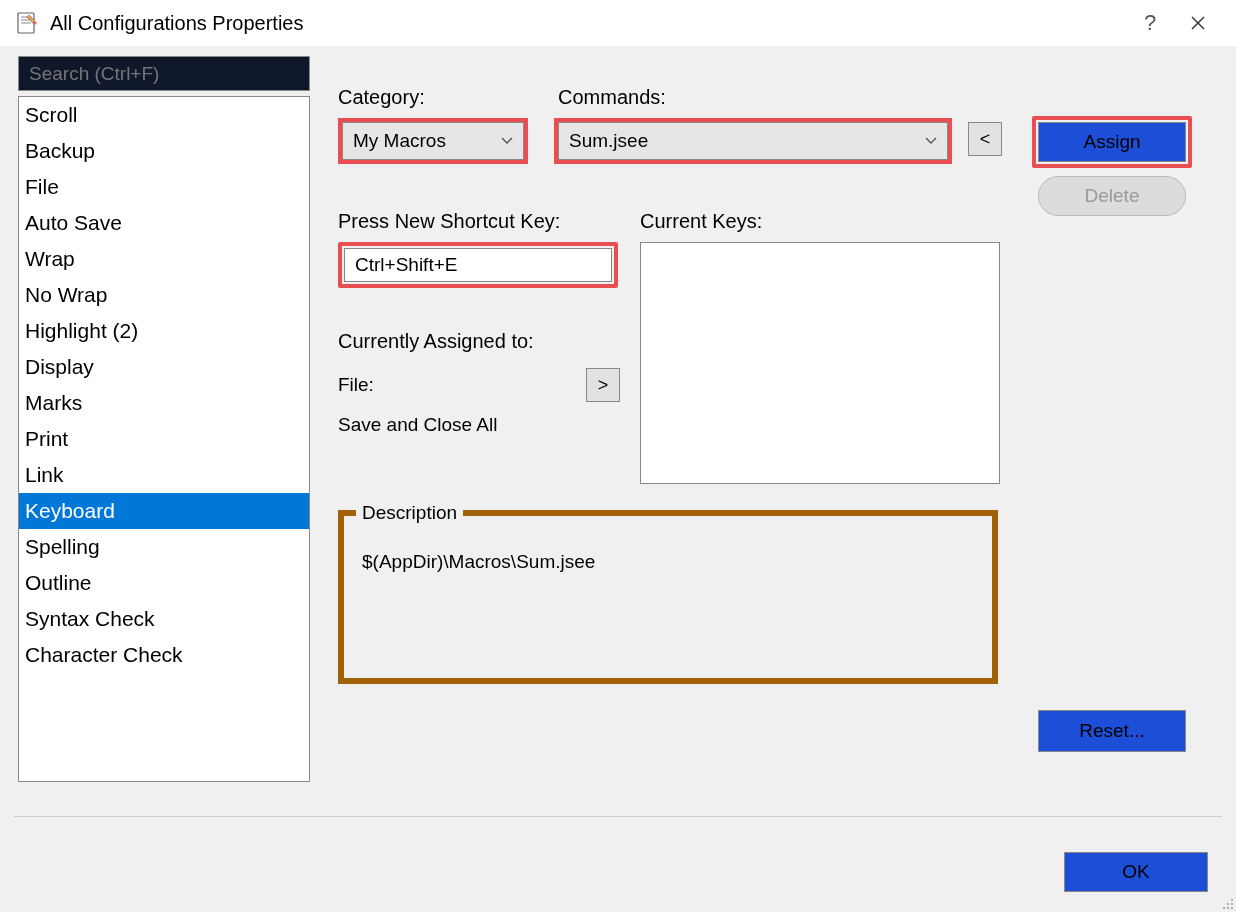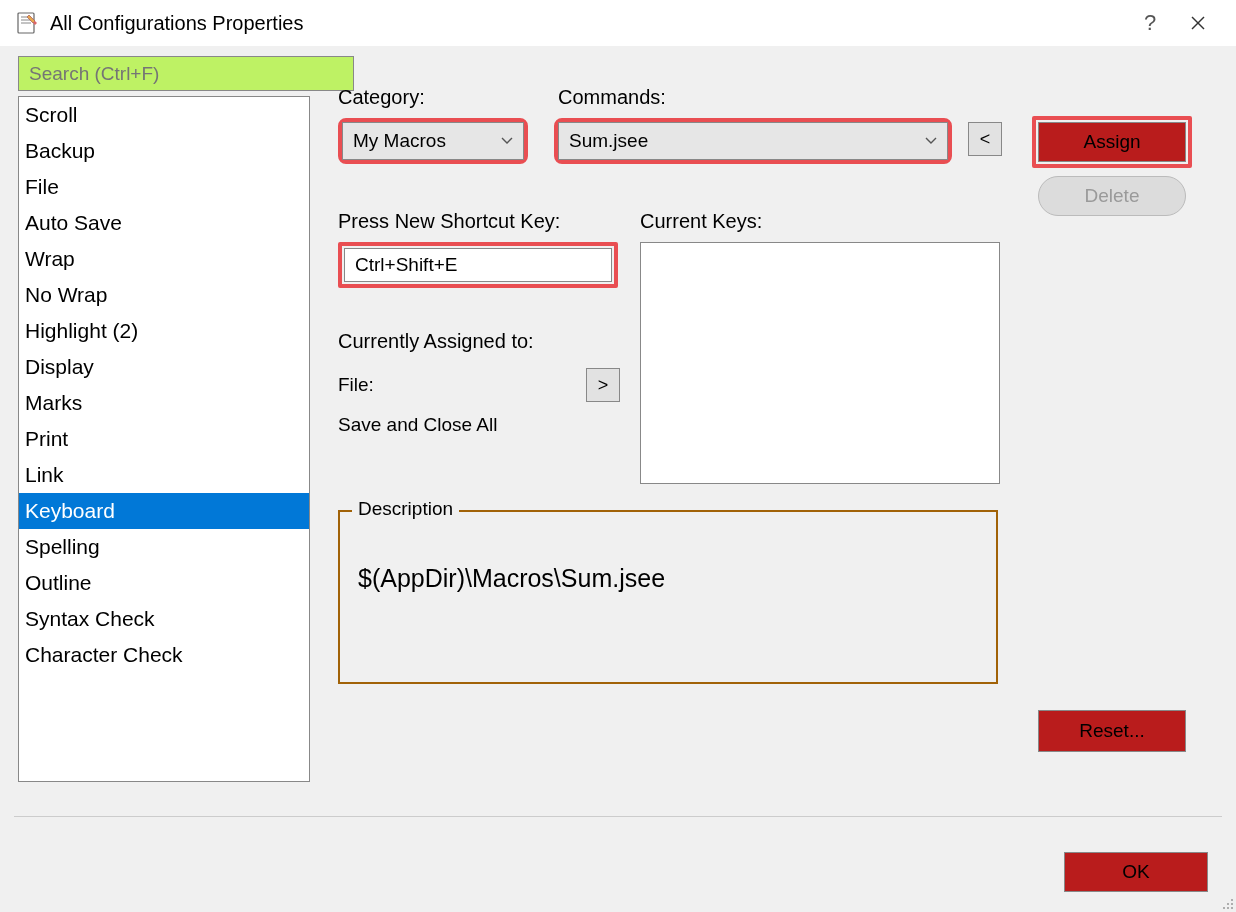--- a/index.html
+++ b/index.html
@@ -5,46 +5,46 @@
 * { box-sizing: border-box; margin: 0; padding: 0; font-family: "Segoe UI", Tahoma, sans-serif; }
 body { background: #fff; width: 1236px; height: 912px; overflow: hidden; font-size: 19px; color: #000; }
 
 .titlebar { height: 46px; display: flex; align-items: center; padding: 0 14px; background: #fff; }
 .titlebar .app-icon { width: 26px; height: 26px; margin-right: 10px; display: flex; align-items: center; justify-content: center; }
 .titlebar .title { flex: 1; font-size: 20px; color: #000; }
 .titlebar .ctl { width: 48px; height: 42px; display: flex; align-items: center; justify-content: center; color: #333; }
 
 .body-area { position: relative; background: #f0f0f0; height: 866px; padding: 20px 20px; }
 
-.search-input { position: absolute; left: 18px; top: 10px; width: 336px; height: 35px; border: 1px solid #888; background: #bef264; padding: 0 10px; font-size: 19px; color: #777; }
+.search-input { position: absolute; left: 18px; top: 10px; width: 292px; height: 35px; border: 1px solid #888; background: #0f172a; padding: 0 10px; font-size: 19px; color: #777; }
 
 .sidebar { position: absolute; left: 18px; top: 50px; width: 292px; height: 686px; border: 1px solid #888; background: #fff; overflow: auto; }
 .sidebar-item { padding: 2px 6px; font-size: 21px; line-height: 32px; cursor: default; white-space: nowrap; }
 .sidebar-item.selected { background: #0178d7; color: #fff; }
 
 .main { position: absolute; left: 338px; top: 40px; right: 20px; }
 
 .label { font-size: 20px; color: #000; margin-bottom: 6px; display: block; }
 
 .combo { background: #e6e6e6; border: 1px solid #888; height: 38px; display: flex; align-items: center; padding: 0 10px; position: relative; cursor: default; }
 .combo .arrow { position: absolute; right: 10px; top: 50%; transform: translateY(-50%); }
 
-.highlight-red { border: 4px solid #e94e52; border-radius: 8px; }
+.highlight-red { border: 4px solid #e94e52; border-radius: 0; }
 .highlight-red-loose { border: 4px solid #e94e52; border-radius: 2px; padding: 2px; }
 
 .text-input { background: #fff; border: 1px solid #888; height: 34px; padding: 4px 10px; font-size: 19px; width: 100%; }
 
 .listbox { background: #fff; border: 1px solid #888; }
 
-.button { background: #b91c1c; border: 1px solid #888; height: 40px; display: flex; align-items: center; justify-content: center; font-size: 19px; cursor: default; }
+.button { background: #1d4ed8; border: 1px solid #888; height: 40px; display: flex; align-items: center; justify-content: center; font-size: 19px; cursor: default; }
 .button.disabled { color: #9a9a9a; background: #dcdcdc; border-color: #bbb; }
 
 .small-btn { background: #e2e2e2; border: 1px solid #888; width: 34px; height: 34px; display: flex; align-items: center; justify-content: center; font-size: 18px; cursor: default; }
 
-.fieldset { border: 2px solid #a16207; position: relative; padding: 44px 18px 18px; }
+.fieldset { border: 6px solid #a16207; position: relative; padding: 17px 18px 18px; }
 .fieldset .legend { position: absolute; top: -14px; left: 12px; background: #f0f0f0; padding: 0 6px; font-size: 19px; }
 
 .separator { position: absolute; left: 14px; right: 14px; top: 770px; height: 1px; background: #ccc; }
 
 .footer-btns { position: absolute; right: 28px; bottom: 20px; display: flex; gap: 12px; }
 .footer-btns .button { width: 144px; height: 40px; }
 
 .resize-grip { position: absolute; right: 2px; bottom: 2px; width: 16px; height: 16px; }
 
 svg { display: block; }
@@ -163,21 +163,21 @@
       <div style="margin-bottom:18px;">File:</div>
       <div>Save and Close All</div>
     </div>
 
     <div class="small-btn" style="position:absolute; left:248px; top:282px;">
       <span>&gt;</span>
     </div>
 
     <div class="fieldset" style="position:absolute; left:0; top:424px; width:660px; height:174px;">
       <span class="legend">Description</span>
-      <div style="font-size:25px; margin-top:8px;">$(AppDir)\Macros\Sum.jsee</div>
+      <div style="font-size:19px; margin-top:18px;">$(AppDir)\Macros\Sum.jsee</div>
     </div>
 
     <div class="button" style="position:absolute; left:700px; top:624px; width:148px; height:42px;">
       <span>Reset...</span>
     </div>
 
   </div>
 
   <div class="separator"></div>
 

